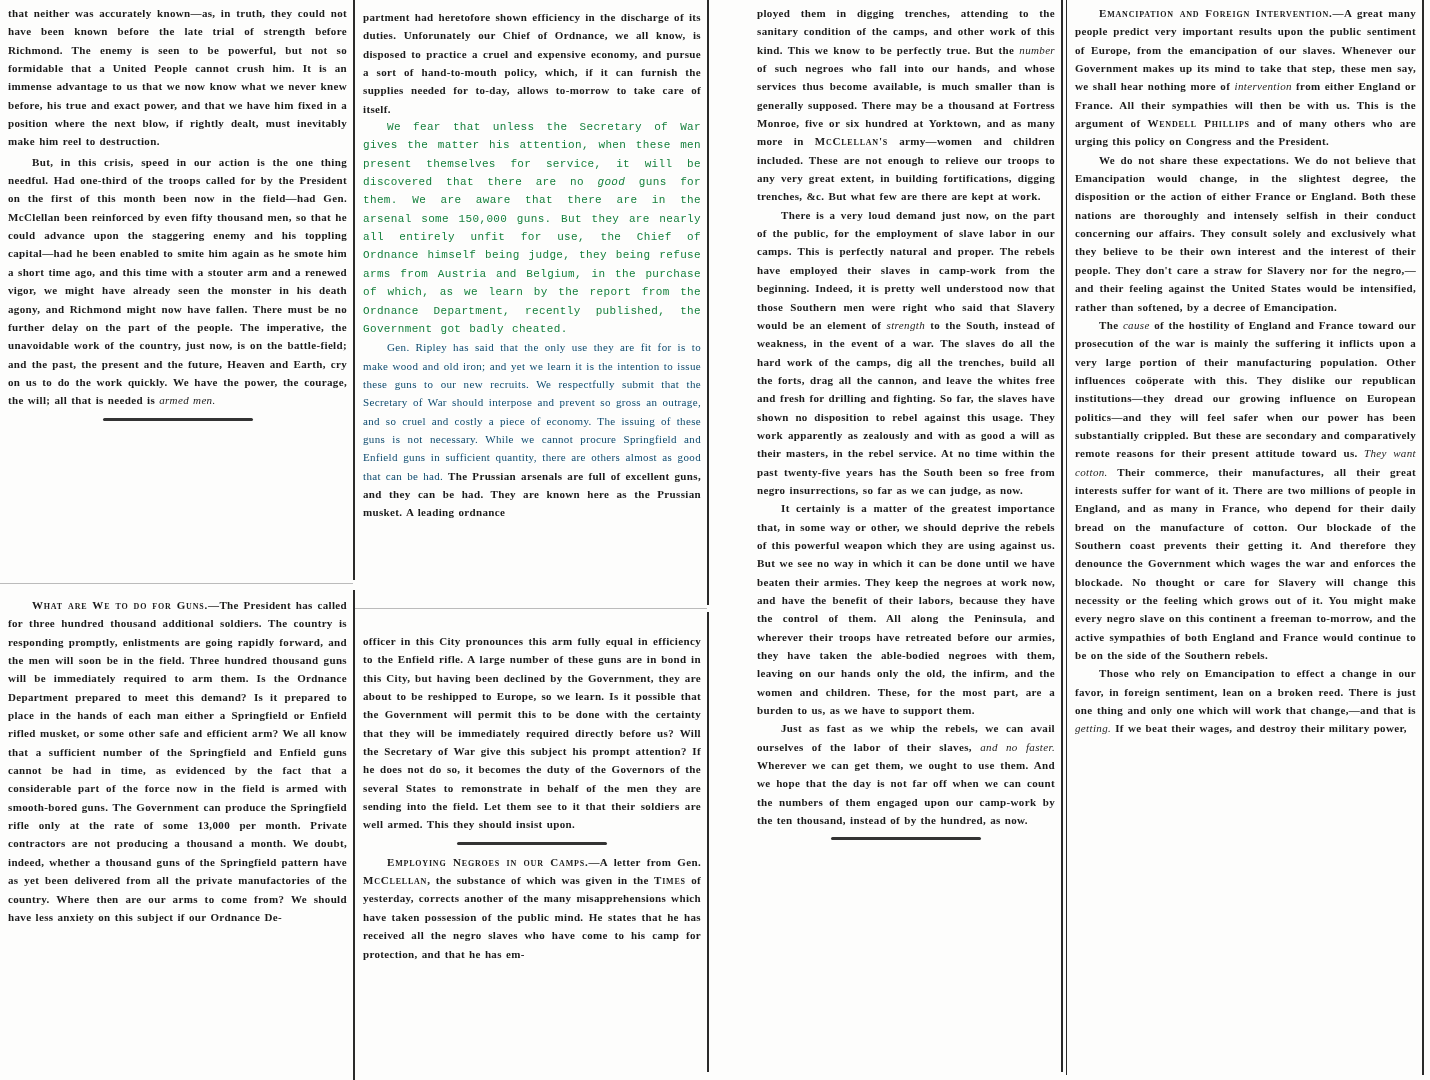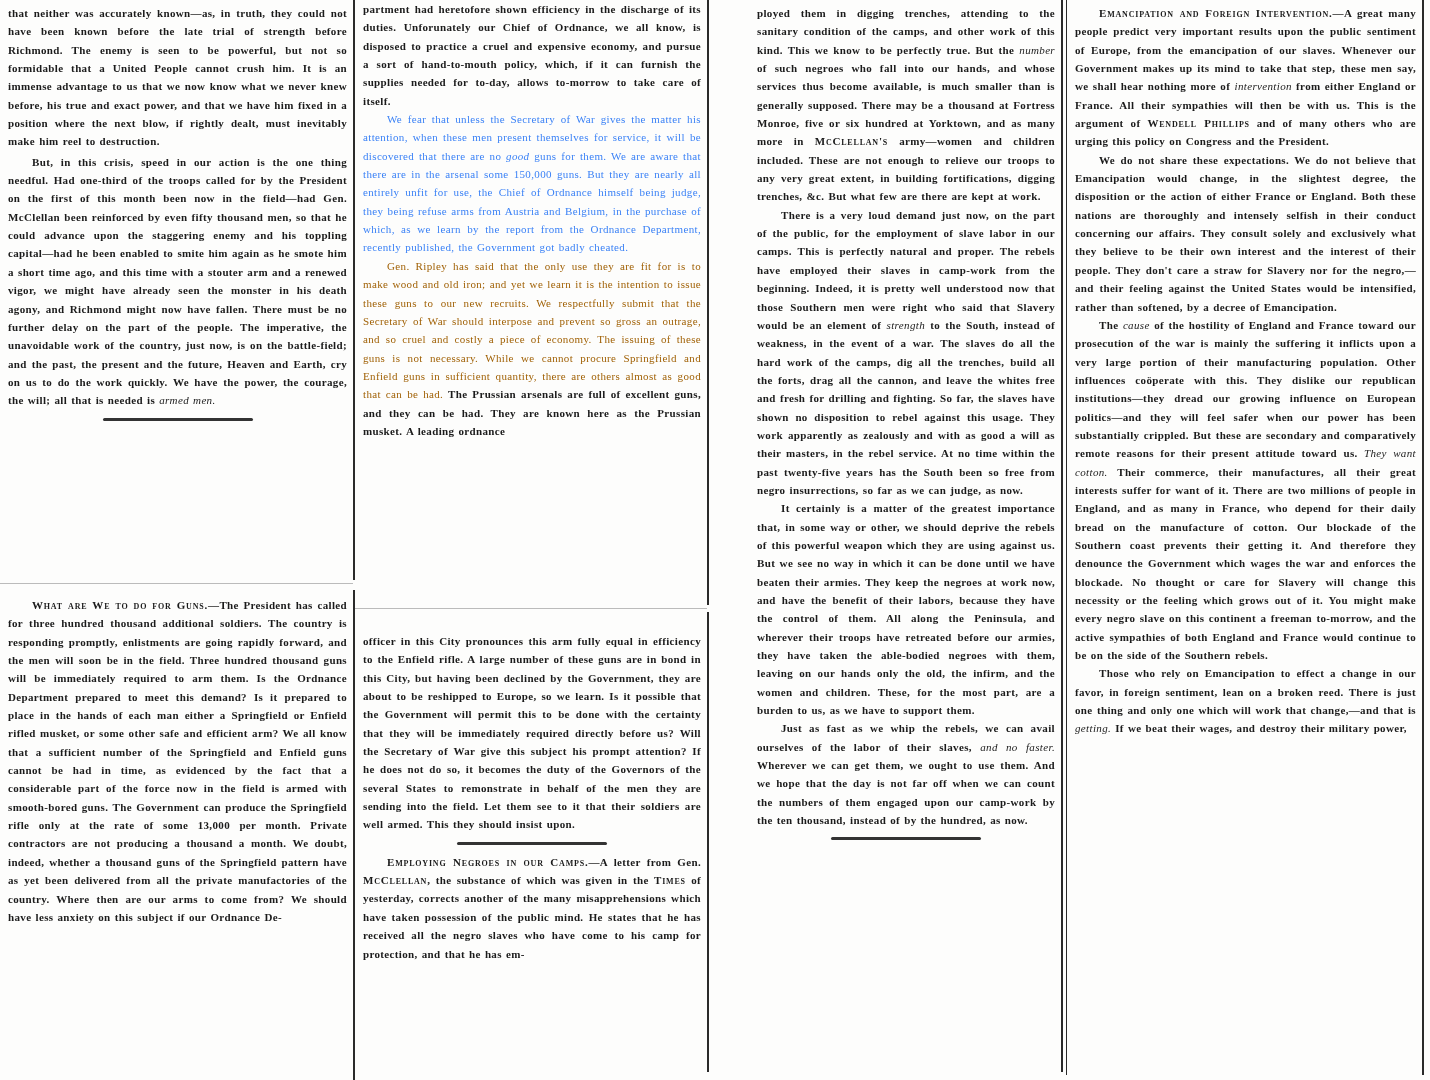--- a/index.html
+++ b/index.html
@@ -9,21 +9,21 @@
     position:absolute; top:0; height:1080px; box-sizing:border-box;
     font-family:"Liberation Serif","DejaVu Serif",serif;
     font-size:11px; line-height:18.35px; color:#1b1b1b;
     text-align:justify; font-weight:bold;
     letter-spacing:0.35px; word-spacing:1px;
   }
   .col p { margin:0; text-indent:0; }
   .col p.ind { text-indent:24px; }
   .sc { font-variant:small-caps; letter-spacing:0.8px; }
   .it { font-style:italic; font-weight:normal; }
-  .faded { color:#a16207; font-weight:normal; }
+  .faded { color:#0c4a6e; font-weight:normal; }
   .rule { position:absolute; background:#2a2a2a; }
   .short-rule { height:3px; background:#333; margin:8px auto 8px auto; border-radius:2px; }
   .block { position:absolute; left:0; right:0; padding:0 6px 0 8px; box-sizing:border-box; }
 </style>
 </head>
 <body>
 
 <div class="page">
 
   <div class="rule" style="left:353px;top:0;width:2px;height:580px;"></div>
@@ -46,23 +46,23 @@
       <div class="short-rule" style="width:150px;"></div>
     </div>
     <div class="block" style="top:596px;">
       <p class="ind">
         <span class="sc">What are We to do for Guns.</span><span>—The President has called for three hundred thousand additional soldiers. The country is responding promptly, enlistments are going rapidly forward, and the men will soon be in the field. Three hundred thousand guns will be immediately required to arm them. Is the Ordnance Department prepared to meet this demand? Is it prepared to place in the hands of each man either a Springfield or Enfield rifled musket, or some other safe and efficient arm? We all know that a sufficient number of the Springfield and Enfield guns cannot be had in time, as evidenced by the fact that a considerable part of the force now in the field is armed with smooth-bored guns. The Government can produce the Springfield rifle only at the rate of some 13,000 per month. Private contractors are not producing a thousand a month. We doubt, indeed, whether a thousand guns of the Springfield pattern have as yet been delivered from all the private manufactories of the country. Where then are our arms to come from? We should have less anxiety on this subject if our Ordnance De-</span>
       </p>
     </div>
   </div>
 
   <div class="col" style="left:355px;width:352px;">
-    <div class="block" style="top:0;">
+    <div class="block" style="top:8px;">
       <p>partment had heretofore shown efficiency in the discharge of its duties. Unforunately our Chief of Ordnance, we all know, is disposed to practice a cruel and expensive economy, and pursue a sort of hand-to-mouth policy, which, if it can furnish the supplies needed for to-day, allows to-morrow to take care of itself.</p>
-      <p class="ind" style="font-weight:normal;color:#3b82f6;">
+      <p class="ind" style="font-weight:normal;color:#15803d;font-family:Liberation Mono, monospace;">
         <span>We fear that unless the Secretary of War gives the matter his attention, when these men present themselves for service, it will be discovered that there are no </span><span class="it">good</span><span> guns for them. We are aware that there are in the arsenal some 150,000 guns. But they are nearly all entirely unfit for use, the Chief of Ordnance himself being judge, they being refuse arms from Austria and Belgium, in the purchase of which, as we learn by the report from the Ordnance Department, recently published, the Government got badly cheated.</span>
       </p>
       <p class="ind">
         <span class="faded">Gen. Ripley has said that the only use they are fit for is to make wood and old iron; and yet we learn it is the intention to issue these guns to our new recruits. We respectfully submit that the Secretary of War should interpose and prevent so gross an outrage, and so cruel and costly a piece of economy. The issuing of these guns is not necessary. While we cannot procure Springfield and Enfield guns in sufficient quantity, there are others almost as good that can be had.</span><span> The Prussian arsenals are full of excellent guns, and they can be had. They are known here as the Prussian musket. A leading ordnance</span>
       </p>
     </div>
     <div class="block" style="top:632px;font-family:Liberation Serif, serif;">
       <p>officer in this City pronounces this arm fully equal in efficiency to the Enfield rifle. A large number of these guns are in bond in this City, but having been declined by the Government, they are about to be reshipped to Europe, so we learn. Is it possible that the Government will permit this to be done with the certainty that they will be immediately required directly before us? Will the Secretary of War give this subject his prompt attention? If he does not do so, it becomes the duty of the Governors of the several States to remonstrate in behalf of the men they are sending into the field. Let them see to it that their soldiers are well armed. This they should insist upon.</p>
       <div class="short-rule" style="width:150px;"></div>
       <p class="ind">

